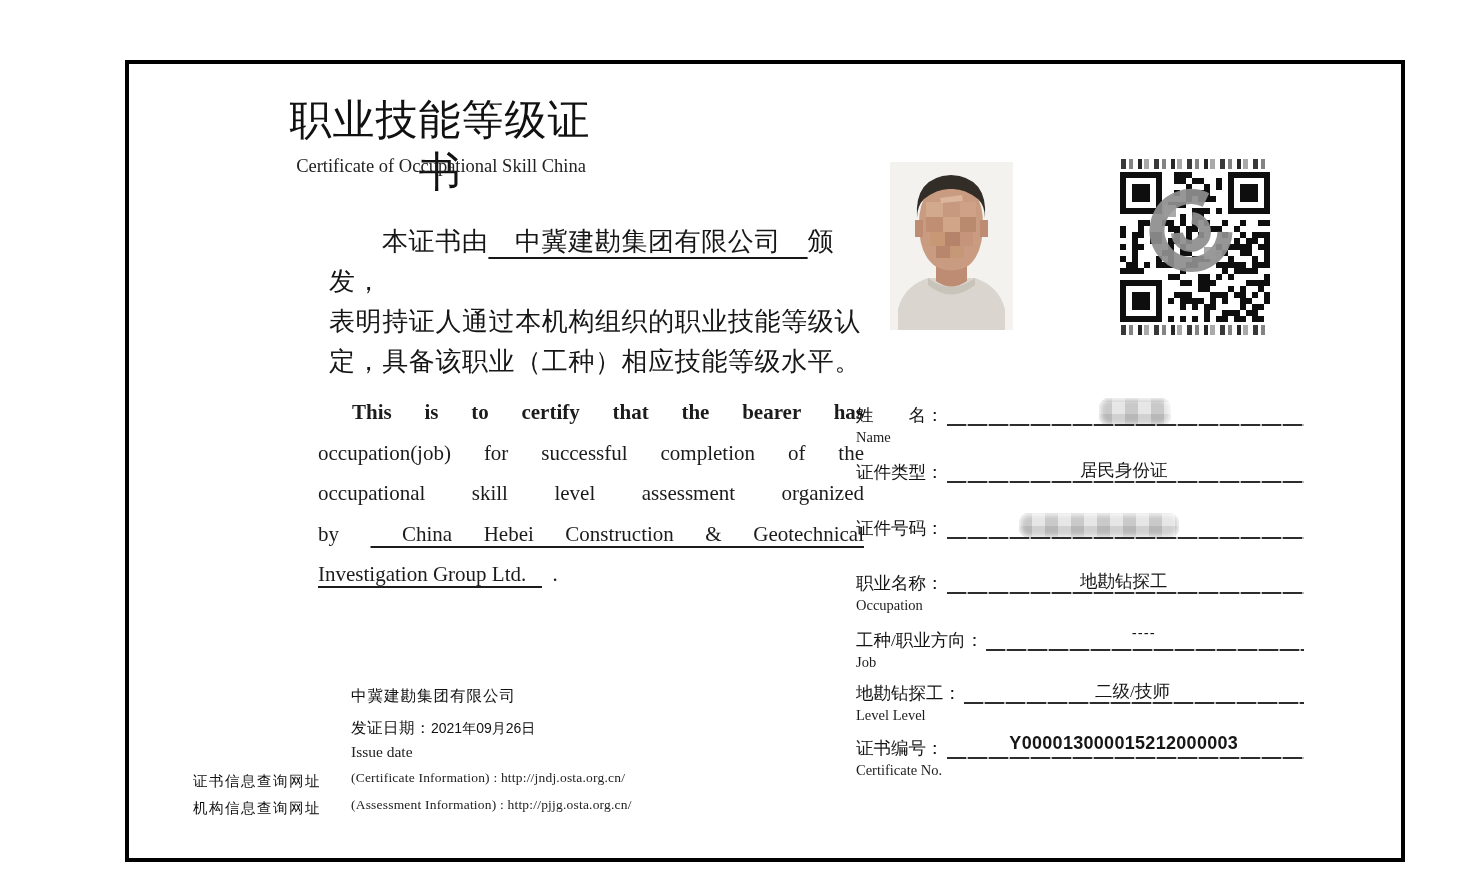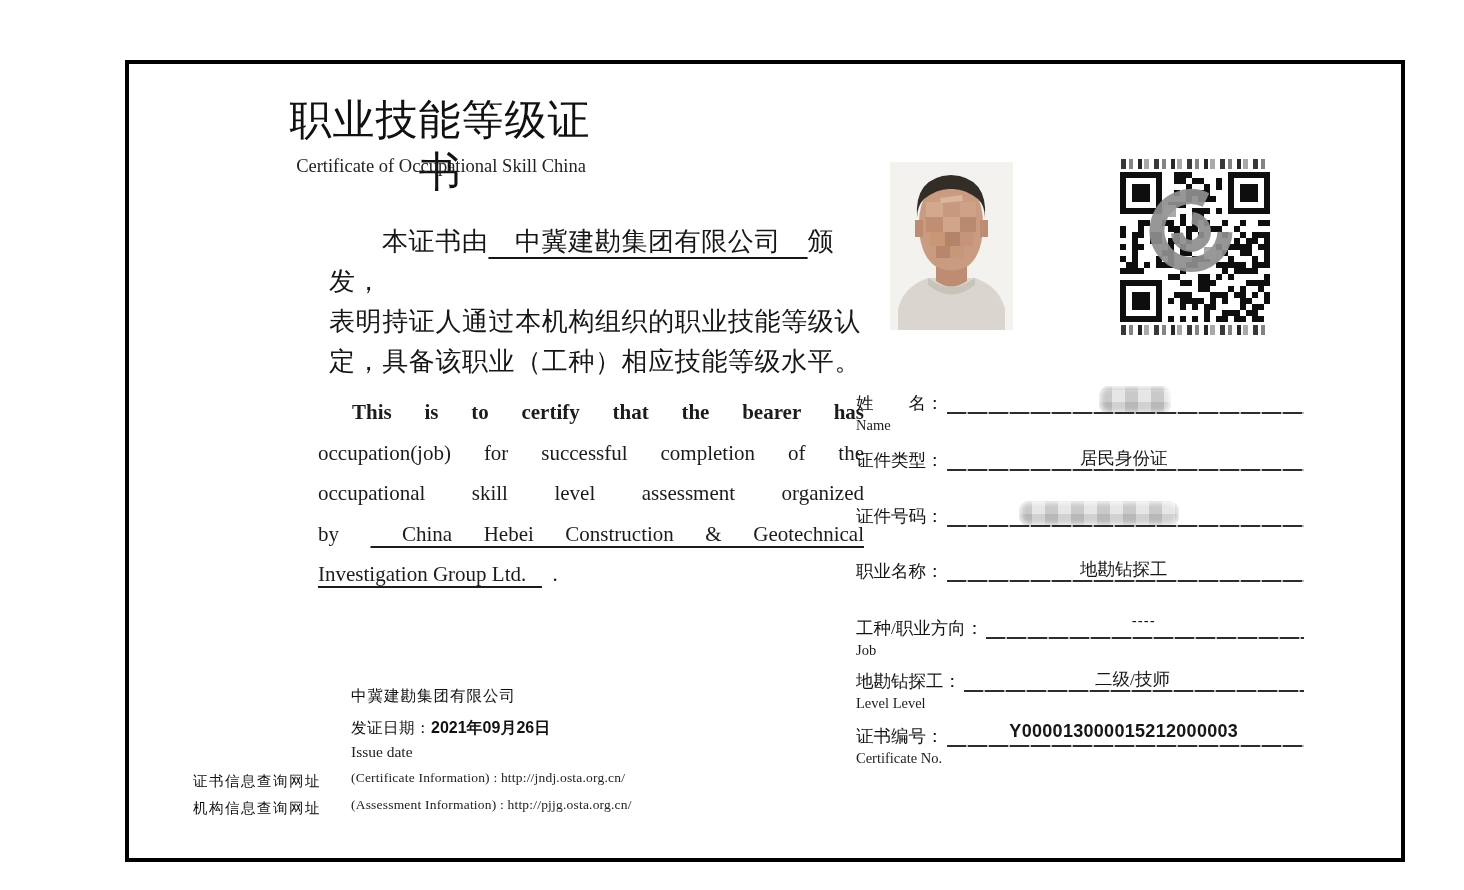--- a/index.html
+++ b/index.html
@@ -18,21 +18,21 @@
   .cn-para .indent{text-indent:53px;}
   .u-cjk{text-decoration:underline;text-underline-offset:7px;text-decoration-thickness:2px;}
   .en-para{position:absolute;left:189px;top:328px;width:546px;
            font-size:21px;line-height:40.6px;color:#1c1c1c;}
   .en-para .jl{text-align:justify;text-align-last:justify;}
   .en-para .first{text-indent:34px;font-weight:bold;}
   .u-en{text-decoration:underline;text-underline-offset:5px;text-decoration-thickness:1.5px;}
 
   .foot-issuer{position:absolute;left:222px;top:622px;font-size:15.5px;letter-spacing:1px;color:#111;}
   .foot-date{position:absolute;left:222px;top:654px;font-size:15.5px;letter-spacing:0.5px;color:#111;}
-  .date-val{font-family:"Liberation Sans","DejaVu Sans",sans-serif;font-weight:700;font-size:16px;letter-spacing:0;margin-top:36px;}
+  .date-val{font-family:"Liberation Sans","DejaVu Sans",sans-serif;font-weight:400;font-size:14px;letter-spacing:0;margin-top:36px;}
   .foot-date-en{position:absolute;left:222px;top:679px;font-size:15.5px;color:#222;}
   .q-label{position:absolute;left:64px;font-size:14.5px;letter-spacing:1.5px;color:#111;}
   .q-value{position:absolute;left:222px;font-size:13.5px;letter-spacing:0.2px;color:#222;}
   .q1{top:708px;} .q2{top:735px;} .qv1{top:706px;} .qv2{top:733px;}
 
   
   .photo{position:absolute;left:761px;top:98px;width:123px;height:168px;}
   .qr{position:absolute;left:984px;top:93px;width:164px;height:182px;}
   .qr-band{position:absolute;left:8px;right:8px;height:10px;opacity:.85;
      background:repeating-linear-gradient(90deg,#151515 0 5px,#fff 5px 8px,#6e6e6e 8px 12px,#fff 12px 17px,#000 17px 21px,#fff 21px 23px,#9a9a9a 23px 28px,#fff 28px 33px);}
@@ -41,21 +41,21 @@
   .qr-main i{position:absolute;width:6px;height:6px;background:#0e0e0e;}
   .finder{position:absolute;width:30px;height:30px;border:6px solid #0e0e0e;}
   .finder::after{content:"";position:absolute;left:6px;top:6px;width:18px;height:18px;background:#0e0e0e;}
   .f-tl{left:0;top:0;} .f-tr{right:0;top:0;} .f-bl{left:0;bottom:0;}
   .qr-logo{position:absolute;left:33px;top:30px;width:90px;height:88px;}
 
   
   .f-row{position:absolute;left:727px;width:448px;}
   .f-main{display:flex;align-items:flex-end;}
   .f-label{font-size:17.5px;line-height:22px;white-space:pre;color:#141414;}
-  .f-line{flex:1;position:relative;height:24px;}
+  .f-line{flex:1;position:relative;height:24px;margin-top:12px;}
   .f-line::after{content:"";position:absolute;left:3px;right:0;bottom:0;height:2px;
      background:repeating-linear-gradient(90deg,#2d2d2d 0 19px,rgba(45,45,45,.35) 19px 21px);}
   .f-value{position:absolute;left:0;right:0;bottom:3px;text-align:center;
            font-size:17.5px;line-height:20px;color:#161616;}
   .val-dash{bottom:8px;font-family:"Liberation Sans","DejaVu Sans",sans-serif;font-size:15px;letter-spacing:1px;}
   .val-certno{bottom:6px;font-family:"Liberation Sans","DejaVu Sans",sans-serif;
               font-weight:700;font-size:18px;letter-spacing:0.3px;}
   .f-en{margin-top:3px;font-size:14.5px;line-height:17px;color:#1c1c1c;}
   .r1{top:326px;} .r2{top:383px;} .r3{top:439px;} .r4{top:494px;}
   .r5{top:551px;} .r6{top:604px;} .r7{top:659px;}
@@ -371,20 +371,21 @@
       </div>
     </div>
 
     <div class="f-row r4">
       <div class="f-main">
         <span class="f-label">职业名称：</span>
         <span class="f-line">
           <span class="f-value">地勘钻探工</span>
         </span>
       </div>
+      <div class="f-en">Occupation</div>
     </div>
 
     <div class="f-row r5">
       <div class="f-main">
         <span class="f-label">工种/职业方向：</span>
         <span class="f-line">
           <span class="f-value val-dash">----</span>
         </span>
       </div>
       <div class="f-en">Job</div>

